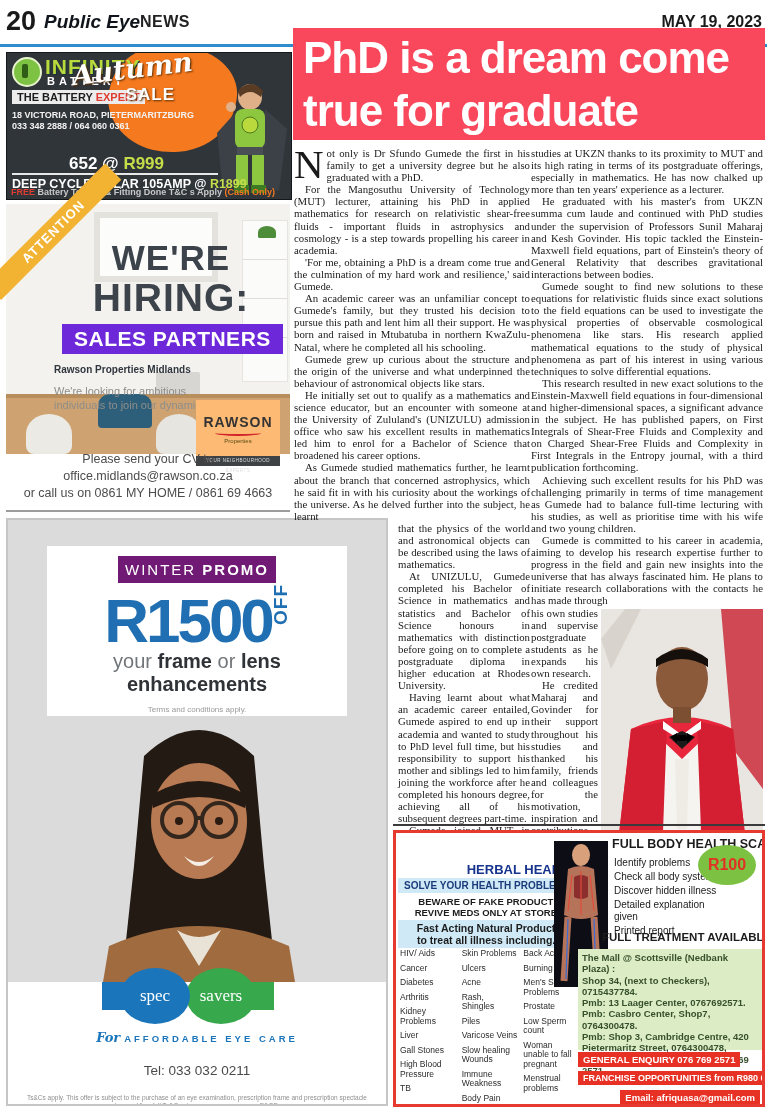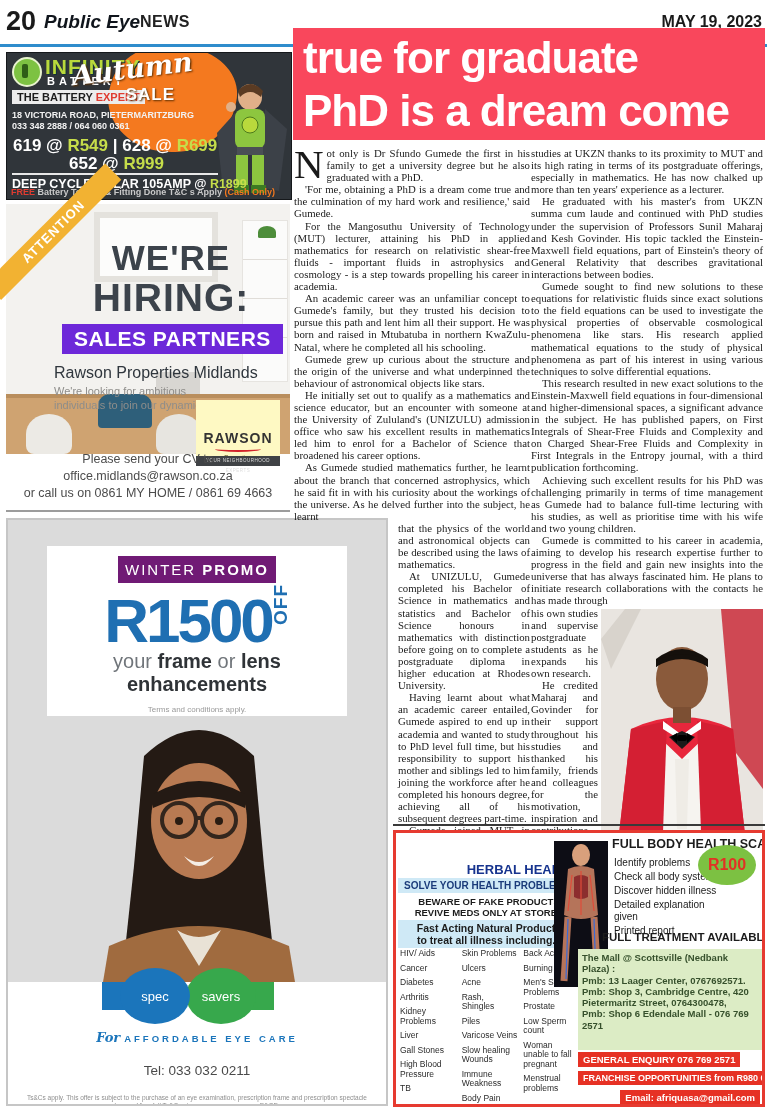--- a/index.html
+++ b/index.html
@@ -48,23 +48,23 @@
   .office .desk{position:absolute;left:0;right:0;bottom:0;height:56px;background:#cfa371;border-top:4px solid #b98e5d;}
   .office .chair{position:absolute;left:92px;bottom:26px;width:54px;height:34px;background:#2e5f7a;border-radius:12px 12px 4px 4px;}
   .office .chair2{position:absolute;left:20px;bottom:0px;width:46px;height:40px;background:#eceae5;border-radius:50% 50% 8px 8px;}
   .office .chair3{position:absolute;left:150px;bottom:0px;width:46px;height:40px;background:#e7e5e0;border-radius:50% 50% 8px 8px;}
   .office .laptop{position:absolute;left:150px;bottom:56px;width:44px;height:26px;background:#d8d6d2;border-radius:2px;}
   .ribbon{left:-38px;top:16px;transform:rotate(-45deg);background:#f2b232;color:#fff;
           font-weight:bold;font-size:13px;letter-spacing:1px;padding:4px 44px;}
   .hire-we{left:62px;top:34px;width:206px;text-align:center;color:#3c434b;font-weight:bold;font-size:35px;letter-spacing:1px;}
   .hire-ing{left:62px;top:72px;width:206px;text-align:center;color:#3c434b;font-weight:bold;font-size:39px;letter-spacing:1px;}
   .sales{left:56px;top:120px;background:#6d28d9;color:#fff;font-weight:bold;font-size:21px;padding:3px 12px;letter-spacing:.5px;}
-  .company{left:48px;top:160px;font-weight:normal;font-size:16px;color:#2f363d;}
+  .company{left:48px;top:160px;font-weight:bold;font-size:10px;color:#2f363d;}
   .blurb{left:48px;top:180px;font-size:11px;color:#8e8d8a;line-height:14px;}
-  .rawson-box{right:10px;top:196px;width:84px;height:56px;background:#fef9c3;text-align:center;padding-top:30px;box-sizing:border-box;}
+  .rawson-box{right:10px;top:196px;width:84px;height:56px;background:#fdba74;text-align:center;padding-top:14px;box-sizing:border-box;}
   .rawson-box .rw{font-weight:bold;font-size:14px;color:#333;letter-spacing:1px;}
   .rawson-box .sw{width:46px;height:4px;border-bottom:2px solid #d2232a;border-radius:50%;margin:0 auto;}
   .rawson-box .pr{font-size:6px;color:#5a4a12;margin-top:2px;}
   .rawson-strip{right:10px;top:252px;width:84px;height:10px;background:#3f4245;color:#ddd;font-size:4.5px;
                 text-align:center;line-height:10px;letter-spacing:.5px;}
   .cv-lines{left:0;right:0;bottom:4px;text-align:center;font-size:12.5px;color:#4c4c4c;line-height:17px;}
   .left-divider{left:6px;top:510px;width:284px;height:2px;background:#9c9c9c;}
 
   
   .specsavers-ad{left:6px;top:518px;width:382px;height:588px;border:2px solid #c6c6c6;background:#dbdbdb;overflow:hidden;box-sizing:border-box;}
@@ -75,21 +75,21 @@
   .price-big{font-size:62px;letter-spacing:-3px;}
   .price-off{display:inline-block;transform:rotate(-90deg) translateX(20px);font-size:19px;letter-spacing:1px;width:18px;}
   .offer1{font-size:20px;color:#70757a;margin-top:-6px;}
   .offer1 b{color:#2f3337;}
   .offer2{font-size:20px;font-weight:bold;color:#2f3337;}
   .terms{font-size:8px;color:#9a9a9a;margin-top:9px;}
   .woman-wrap{position:absolute;left:41px;top:196px;width:300px;height:290px;}
   .ss-bottom{position:absolute;left:0;right:0;bottom:0;height:122px;background:#fff;}
   .ss-logo{position:absolute;left:50%;transform:translateX(-50%);top:448px;width:190px;height:58px;}
   .ss-circle{position:absolute;top:0;width:70px;height:56px;border-radius:50%;
-             color:#fff;font-family:Liberation Sans, sans-serif;font-size:13px;display:flex;align-items:center;justify-content:center;text-align:right;}
+             color:#fff;font-family:Liberation Serif, serif;font-size:17px;display:flex;align-items:center;justify-content:center;text-align:right;}
   .ss-blue{left:18px;background:#1b75bb;z-index:2;}
   .ss-green{left:84px;background:#37a84c;z-index:1;}
   .ss-tab-l{position:absolute;left:0;top:14px;width:30px;height:28px;background:#1b75bb;}
   .ss-tab-r{position:absolute;right:18px;top:14px;width:30px;height:28px;background:#37a84c;}
   .ss-tagline{position:absolute;left:0;right:0;top:508px;text-align:center;color:#1b75bb;}
   .ss-tagline .script{font-family:"DejaVu Serif",serif;font-style:italic;font-weight:bold;font-size:13px;margin-right:4px;}
   .ss-tagline .caps{font-weight:bold;font-size:9.5px;letter-spacing:3px;}
   .ss-name{position:absolute;left:0;right:0;top:524px;text-align:center;font-weight:bold;font-size:16px;color:#3b3b3b;letter-spacing:1px;}
   .ss-tel{position:absolute;left:0;right:0;top:543px;text-align:center;font-size:13.5px;color:#4a4a4a;}
   .ss-addr{position:absolute;left:0;right:0;top:558px;text-align:center;font-size:13.5px;color:#4a4a4a;margin-top:40px;}
@@ -167,21 +167,20 @@
       <circle cx="26" cy="28" r="5" fill="#e0b089"></circle>
     </svg>
     <div class="abs bat-icon"></div>
     <div class="abs bat-brand1">INFINITY</div>
     <div class="abs bat-brand2">BATTERY</div>
     <div class="abs bat-expert"><span>THE BATTERY </span><span class="red">EXPERT</span></div>
     <div class="abs autumn-script">Autumn</div>
     <div class="abs sale-word">SALE</div>
     <div class="abs bat-address">18 VICTORIA ROAD, PIETERMARITZBURG</div>
     <div class="abs bat-phone">033 348 2888 / 064 060 0361</div>
-    <div class="abs bat-p1"><span>619 @ </span><span class="bat-val">R549</span><span>  |  </span><span>628 @ </span><span class="bat-val">R699</span></div>
     <div class="abs bat-p2"><span>652 @ </span><span class="bat-val">R999</span></div>
     <div class="abs bat-rule"></div>
     <div class="abs bat-p3"><span>DEEP CYCLE/SOLAR 105AMP @ </span><span class="bat-val">R1899</span></div>
     <div class="abs bat-footer"><span class="free">FREE </span><span>Battery Testing &amp; Fitting Done  T&amp;C s Apply </span><span class="cash">(Cash Only)</span></div>
   </section>
 
   <section class="abs hiring-ad">
     <div class="office">
       <div class="window"></div>
       <div class="shelf">
@@ -243,28 +242,28 @@
       <div class="ss-circle ss-blue">spec</div>
       <div class="ss-circle ss-green">savers</div>
     </div>
     <div class="ss-tagline"><span class="script">For</span><span class="caps">AFFORDABLE EYE CARE</span></div>
     <div class="ss-tel">Tel: 033 032 0211</div>
     <div class="ss-addr">581 Chota Motala Road, Raisethorpe, Piertermaritzburg</div>
     <div class="ss-fine"><span>Ts&amp;Cs apply. This offer is subject to the purchase of an eye examination, prescription frame and prescription spectacle</span><br><span>lenses. View full Ts&amp;Cs at www.specsavers.co.za. E&amp;OE.</span></div>
   </section>
 
   <div class="abs headline">
+    <div>PhD is a dream come</div>
     <div>true for graduate</div>
-    <div>PhD is a dream come</div>
   </div>
 
   <div class="abs art col1">
     <p class="noindent"><span class="dropcap">N</span><span>ot only is Dr Sfundo Gumede the first in his family to get a university degree but he also graduated with a PhD.</span></p>
+    <p>For the Mangosuthu University of Technology (MUT) lecturer, attaining his PhD in applied mathematics for research on relativistic shear-free fluids - important fluids in astrophysics and cosmology - is a step towards propelling his career in academia.</p>
     <p>'For me, obtaining a PhD is a dream come true and the culmination of my hard work and resilience,' said Gumede.</p>
-    <p>For the Mangosuthu University of Technology (MUT) lecturer, attaining his PhD in applied mathematics for research on relativistic shear-free fluids - important fluids in astrophysics and cosmology - is a step towards propelling his career in academia.</p>
     <p>An academic career was an unfamiliar concept to Gumede's family, but they trusted his decision to pursue this path and lent him all their support. He was born and raised in Mtubatuba in northern KwaZulu-Natal, where he completed all his schooling.</p>
     <p>Gumede grew up curious about the structure and the origin of the universe and what underpinned the behaviour of astronomical objects like stars.</p>
     <p>He initially set out to qualify as a mathematics and science educator, but an encounter with someone at the University of Zululand's (UNIZULU) admission office who saw his excellent results in mathematics led him to enrol for a Bachelor of Science that broadened his career options.</p>
     <p>As Gumede studied mathematics further, he learnt about the branch that concerned astrophysics, which he said fit in with his curiosity about the workings of the universe. As he delved further into the subject, he learnt</p>
     <div class="col1-narrow">
       <p class="noindent">that the physics of the world and astronomical objects can be described using the laws of mathematics.</p>
       <p>At UNIZULU, Gumede completed his Bachelor of Science in mathematics and statistics and Bachelor of Science honours in mathematics with distinction before going on to complete a postgraduate diploma in higher education at Rhodes University.</p>
       <p>Having learnt about what an academic career entailed, Gumede aspired to end up in academia and wanted to study to PhD level full time, but his responsibility to support his mother and siblings led to him joining the workforce after he completed his honours degree, achieving all of his subsequent degrees part-time.</p>
       <p>Gumede joined MUT in Umlazi as a junior lecturer and chose to continue with master's</p>
     </div>
@@ -358,21 +357,23 @@
       <div>Identify problems</div>
       <div>Check all body systems</div>
       <div>Discover hidden illness</div>
       <div>Detailed explanation given</div>
       <div>Printed report</div>
     </div>
     <div class="r100">R100</div>
     <div class="treatment">FULL TREATMENT  AVAILABLE</div>
     <div class="green-panel">
       <div>The Mall @ Scottsville (Nedbank Plaza) :</div>
+      <div>Shop 34, (next to Checkers), 0715437784.</div>
       <div>Pmb: 13 Laager Center, 0767692571.</div>
+      <div>Pmb: Casbro Center, Shop7, 0764300478.</div>
       <div>Pmb: Shop 3, Cambridge Centre, 420</div>
       <div>Pietermaritz Street, 0764300478,</div>
       <div>Pmb: Shop 6 Edendale Mall - 076 769 2571</div>
     </div>
     <div class="banner banner1">GENERAL ENQUIRY 076 769 2571</div>
     <div class="banner banner2">FRANCHISE OPPORTUNITIES  from R980 000</div>
     <div class="banner banner3">Email: afriquasa@gmail.com</div>
   </section>
 
 </div>

